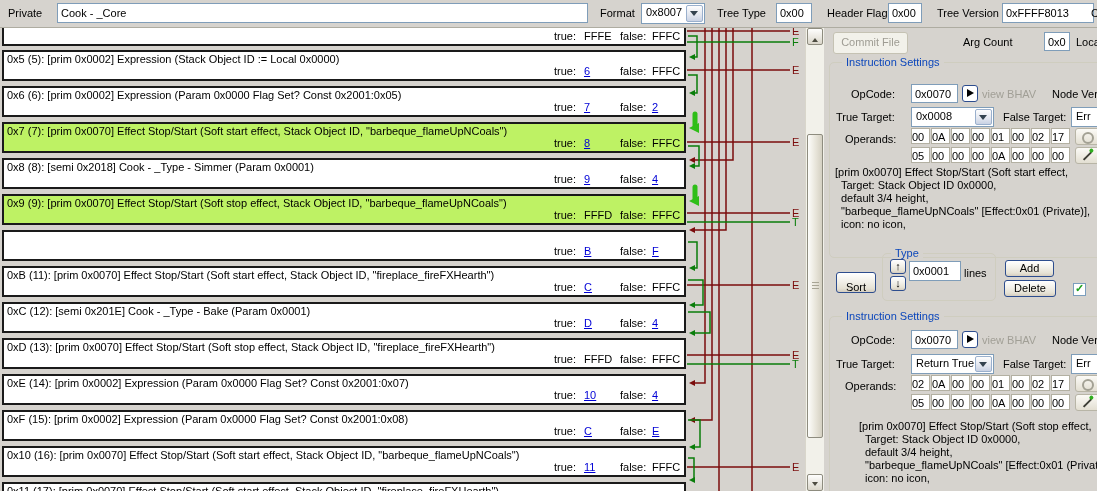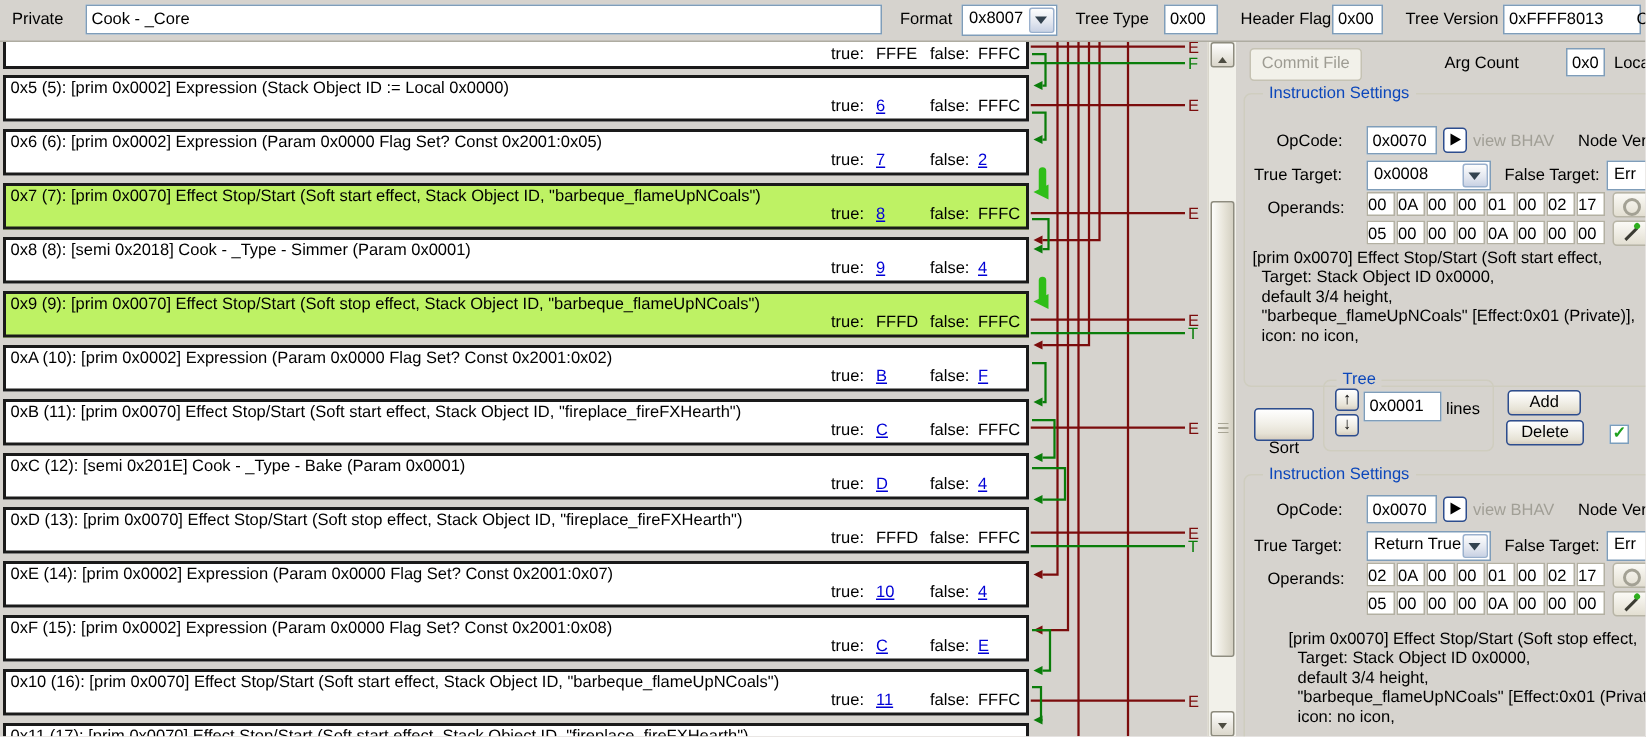--- a/index.html
+++ b/index.html
@@ -40,21 +40,21 @@
   .sbtn.up{top:0}.sbtn.dn{bottom:0}
   .tri-up{position:absolute;left:4px;top:6px;width:0;height:0;border:3px solid transparent;border-bottom:4px solid #4d4c41}
   .tri-dn{position:absolute;left:4px;top:7px;width:0;height:0;border:3px solid transparent;border-top:4px solid #4d4c41}
   .sthumb{position:absolute;left:1px;width:16px;border:1px solid #8e8c7f;border-radius:2px;
         background:linear-gradient(90deg,#fdfdfb,#e8e5da 55%,#d4d0c2);box-sizing:border-box}
   .grip{position:absolute;left:4px;top:50%;margin-top:-4px;width:7px;height:8px;
         background:repeating-linear-gradient(180deg,#a8a595 0 1px,transparent 1px 3px)}
   
   .xpbtn{position:absolute;border:1px solid #2d4d8e;border-radius:3px;text-align:center;cursor:pointer;
         background:linear-gradient(180deg,#ffffff,#f2f0e9 45%,#e6e2d5 80%,#d5cdbf);
-        font:11px "Liberation Sans",sans-serif;box-sizing:border-box;padding-top:20px}
+        font:11px "Liberation Sans",sans-serif;box-sizing:border-box;padding-top:8px}
   .btn-disabled{position:absolute;border:1px solid #c5c2b3;border-radius:3px;text-align:center;
         background:#f2f1ea;color:#9e9c93;box-sizing:border-box;padding-top:3px}
   
   .gbox{position:absolute;border:1px solid #cfcdbf;border-radius:5px;box-sizing:border-box}
   .gtitle{position:absolute;top:-7px;left:12px;background:#d6d3ce;padding:0 4px;color:#0c47bb;white-space:nowrap}
   .gray{color:#a19f96}
   
   .playbtn{position:absolute;width:16px;height:17px;background:#fff;border:1px solid #2d4d8e;
         border-radius:3px;box-sizing:border-box}
   .tri-right{position:absolute;left:4px;top:3px;width:0;height:0;border:4px solid transparent;border-left:7px solid #000}
@@ -148,21 +148,20 @@
       <div class="ins-row hl">
         <div class="rtext">0x9 (9): [prim 0x0070] Effect Stop/Start (Soft stop effect, Stack Object ID, "barbeque_flameUpNCoals")</div>
         <div class="rtargets">
           <span class="tl">true:</span>
           <span class="tv">FFFD</span>
           <span class="fl">false:</span>
           <span class="fv">FFFC</span>
         </div>
       </div>
       <div class="ins-row">
-        <div class="rtext">0xA (10): [prim 0x0002] Expression (Param 0x0000 Flag Set? Const 0x2001:0x02)</div>
         <div class="rtargets">
           <span class="tl">true:</span>
           <span class="tv link">B</span>
           <span class="fl">false:</span>
           <span class="fv link">F</span>
         </div>
       </div>
       <div class="ins-row">
         <div class="rtext">0xB (11): [prim 0x0070] Effect Stop/Start (Soft start effect, Stack Object ID, "fireplace_fireFXHearth")</div>
         <div class="rtargets">
@@ -325,21 +324,21 @@
   <div class="desc" style="left:835px;top:166px">
       <div class="">[prim 0x0070] Effect Stop/Start (Soft start effect,</div>
       <div class="ind">Target: Stack Object ID 0x0000,</div>
       <div class="ind">default 3/4 height,</div>
       <div class="ind">"barbeque_flameUpNCoals" [Effect:0x01 (Private)],</div>
       <div class="ind">icon: no icon,</div>
     </div>
 
   <div class="xpbtn" style="left:836px;top:272px;width:40px;height:21px">Sort</div>
   <div class="gbox" style="left:882px;top:253px;width:114px;height:48px">
-    <span class="gtitle" style="left:8px">Tree</span>
+    <span class="gtitle" style="left:8px">Type</span>
   </div>
   <div class="xpbtn" style="left:890px;top:259px;width:16px;height:15px;padding-top:0">↑</div>
   <div class="xpbtn" style="left:890px;top:276px;width:16px;height:15px;padding-top:0">↓</div>
   <input class="tb" style="left: 909px; top: 261px; width: 52px; height: 20px;" value="0x0001">
   <span class="lbl" style="left:964px;top:267px">lines</span>
   <div class="xpbtn" style="left:1005px;top:260px;width:49px;height:17px;padding-top:1px">Add</div>
   <div class="xpbtn" style="left:1004px;top:280px;width:52px;height:17px;padding-top:1px">Delete</div>
   <div class="chk" style="left:1073px;top:283px">
       <span class="chkmark">✓</span>
     </div>

